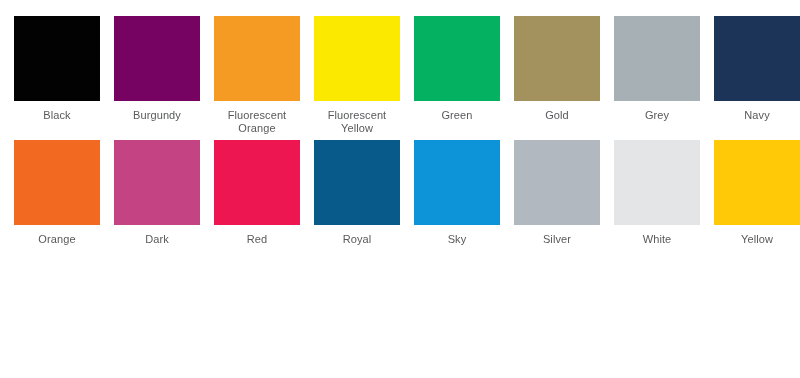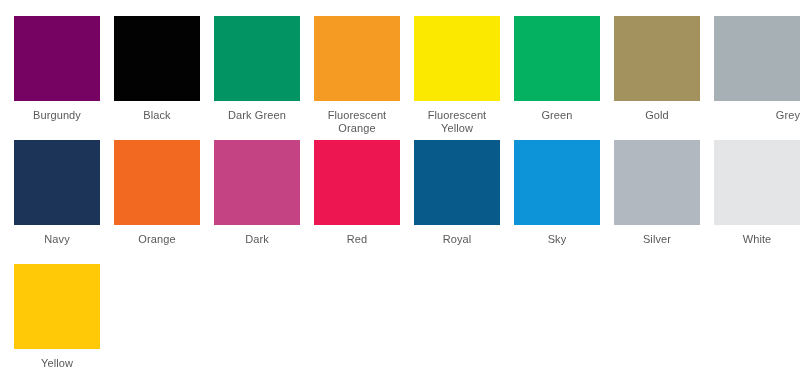--- a/index.html
+++ b/index.html
@@ -48,30 +48,26 @@
     color: #58595b;
     letter-spacing: 0.1px;
     white-space: pre-line;
   }
 </style>
 </head>
 <body style="background: rgb(255, 255, 255);">
 
 <div id="swatch-grid">
     <div class="swatch-cell">
-      <div class="swatch-chip" title="Burgundy" style="background: rgb(118, 3, 98);"></div>
-      <div class="swatch-label" style="color: rgb(88, 89, 91);">Burgundy</div>
-    </div>
-    <div class="swatch-cell">
       <div class="swatch-chip" title="Black" style="background: rgb(2, 2, 3);"></div>
       <div class="swatch-label" style="color: rgb(88, 89, 91);">Black</div>
     </div>
     <div class="swatch-cell">
-      <div class="swatch-chip" title="Dark Green" style="background: rgb(3, 148, 100);"></div>
-      <div class="swatch-label" style="color: rgb(88, 89, 91);">Dark Green</div>
+      <div class="swatch-chip" title="Burgundy" style="background: rgb(118, 3, 98);"></div>
+      <div class="swatch-label" style="color: rgb(88, 89, 91);">Burgundy</div>
     </div>
     <div class="swatch-cell">
       <div class="swatch-chip" title="Fluorescent Orange" style="background: rgb(245, 154, 35);"></div>
       <div class="swatch-label" style="color: rgb(88, 89, 91);">Fluorescent
 Orange</div>
     </div>
     <div class="swatch-cell">
       <div class="swatch-chip" title="Fluorescent Yellow" style="background: rgb(251, 233, 0);"></div>
       <div class="swatch-label" style="color: rgb(88, 89, 91);">Fluorescent
 Yellow</div>
@@ -79,21 +75,21 @@
     <div class="swatch-cell">
       <div class="swatch-chip" title="Green" style="background: rgb(4, 177, 96);"></div>
       <div class="swatch-label" style="color: rgb(88, 89, 91);">Green</div>
     </div>
     <div class="swatch-cell">
       <div class="swatch-chip" title="Gold" style="background: rgb(163, 146, 94);"></div>
       <div class="swatch-label" style="color: rgb(88, 89, 91);">Gold</div>
     </div>
     <div class="swatch-cell">
       <div class="swatch-chip" title="Grey" style="background: rgb(167, 176, 181);"></div>
-      <div class="swatch-label" style="color: rgb(88, 89, 91); text-align: right;">Grey</div>
+      <div class="swatch-label" style="color: rgb(88, 89, 91);">Grey</div>
     </div>
     <div class="swatch-cell">
       <div class="swatch-chip" title="Navy" style="background: rgb(28, 52, 88);"></div>
       <div class="swatch-label" style="color: rgb(88, 89, 91);">Navy</div>
     </div>
     <div class="swatch-cell">
       <div class="swatch-chip" title="Orange" style="background: rgb(242, 106, 33);"></div>
       <div class="swatch-label" style="color: rgb(88, 89, 91);">Orange</div>
     </div>
     <div class="swatch-cell">

